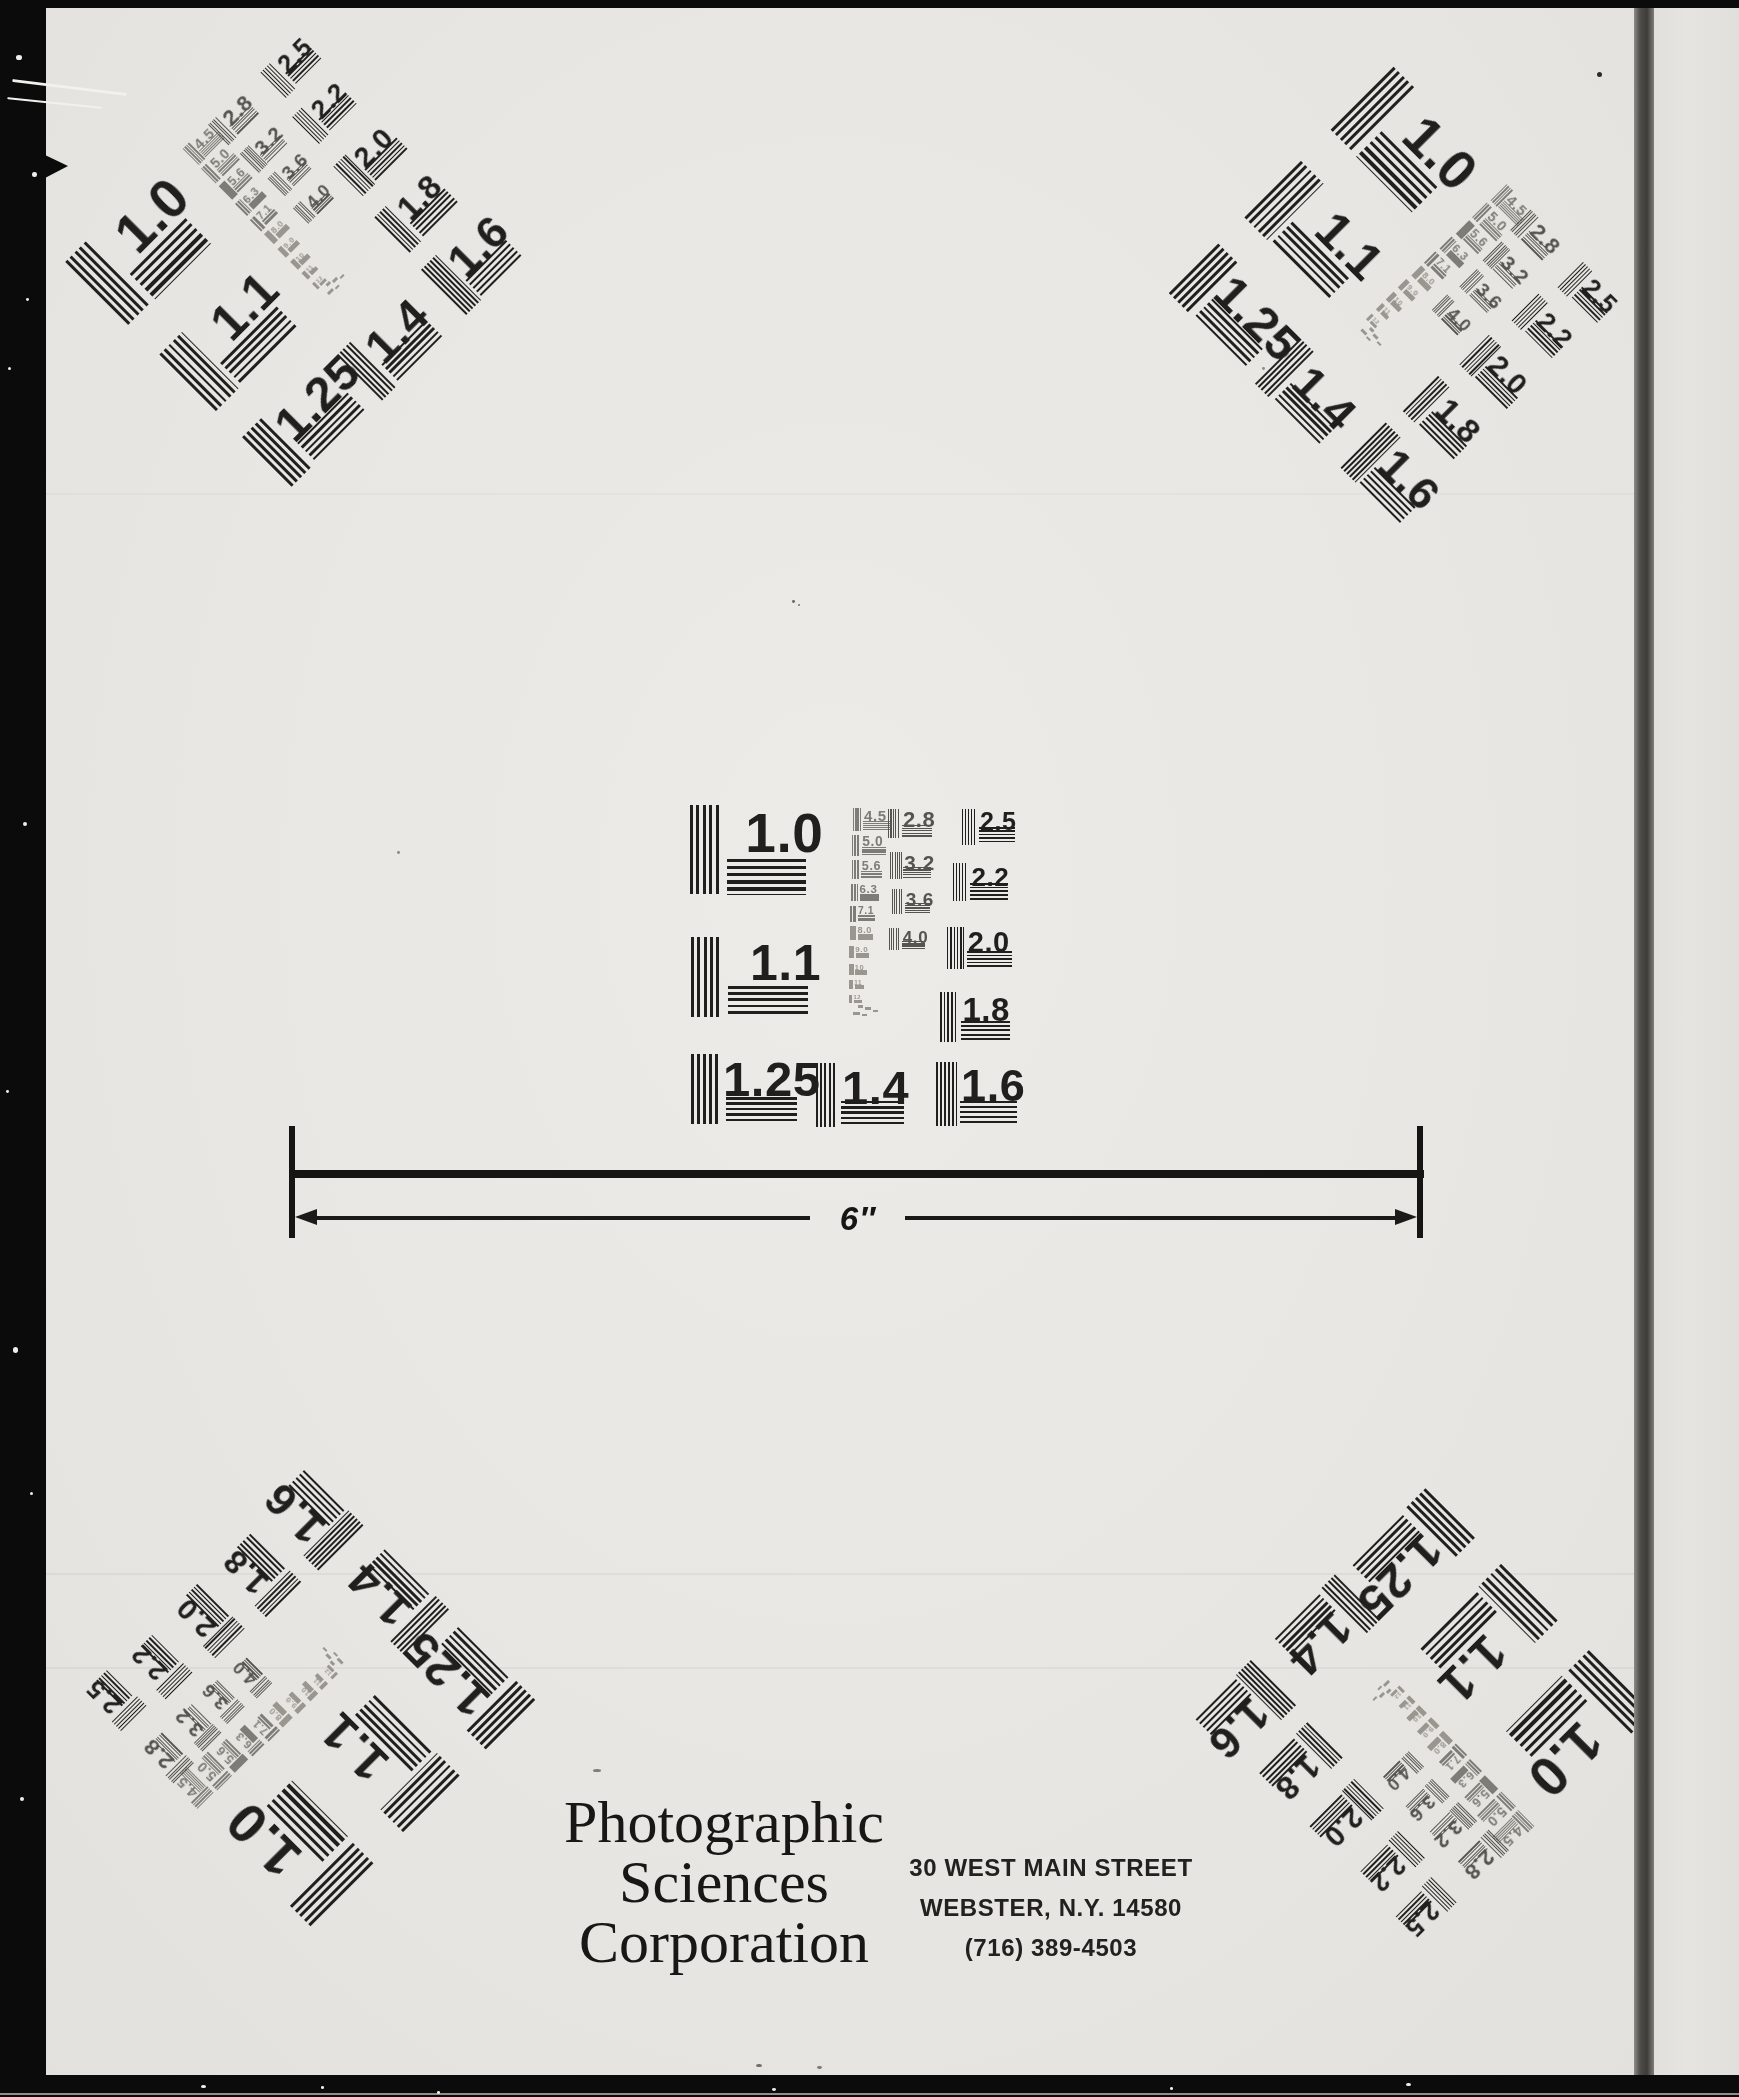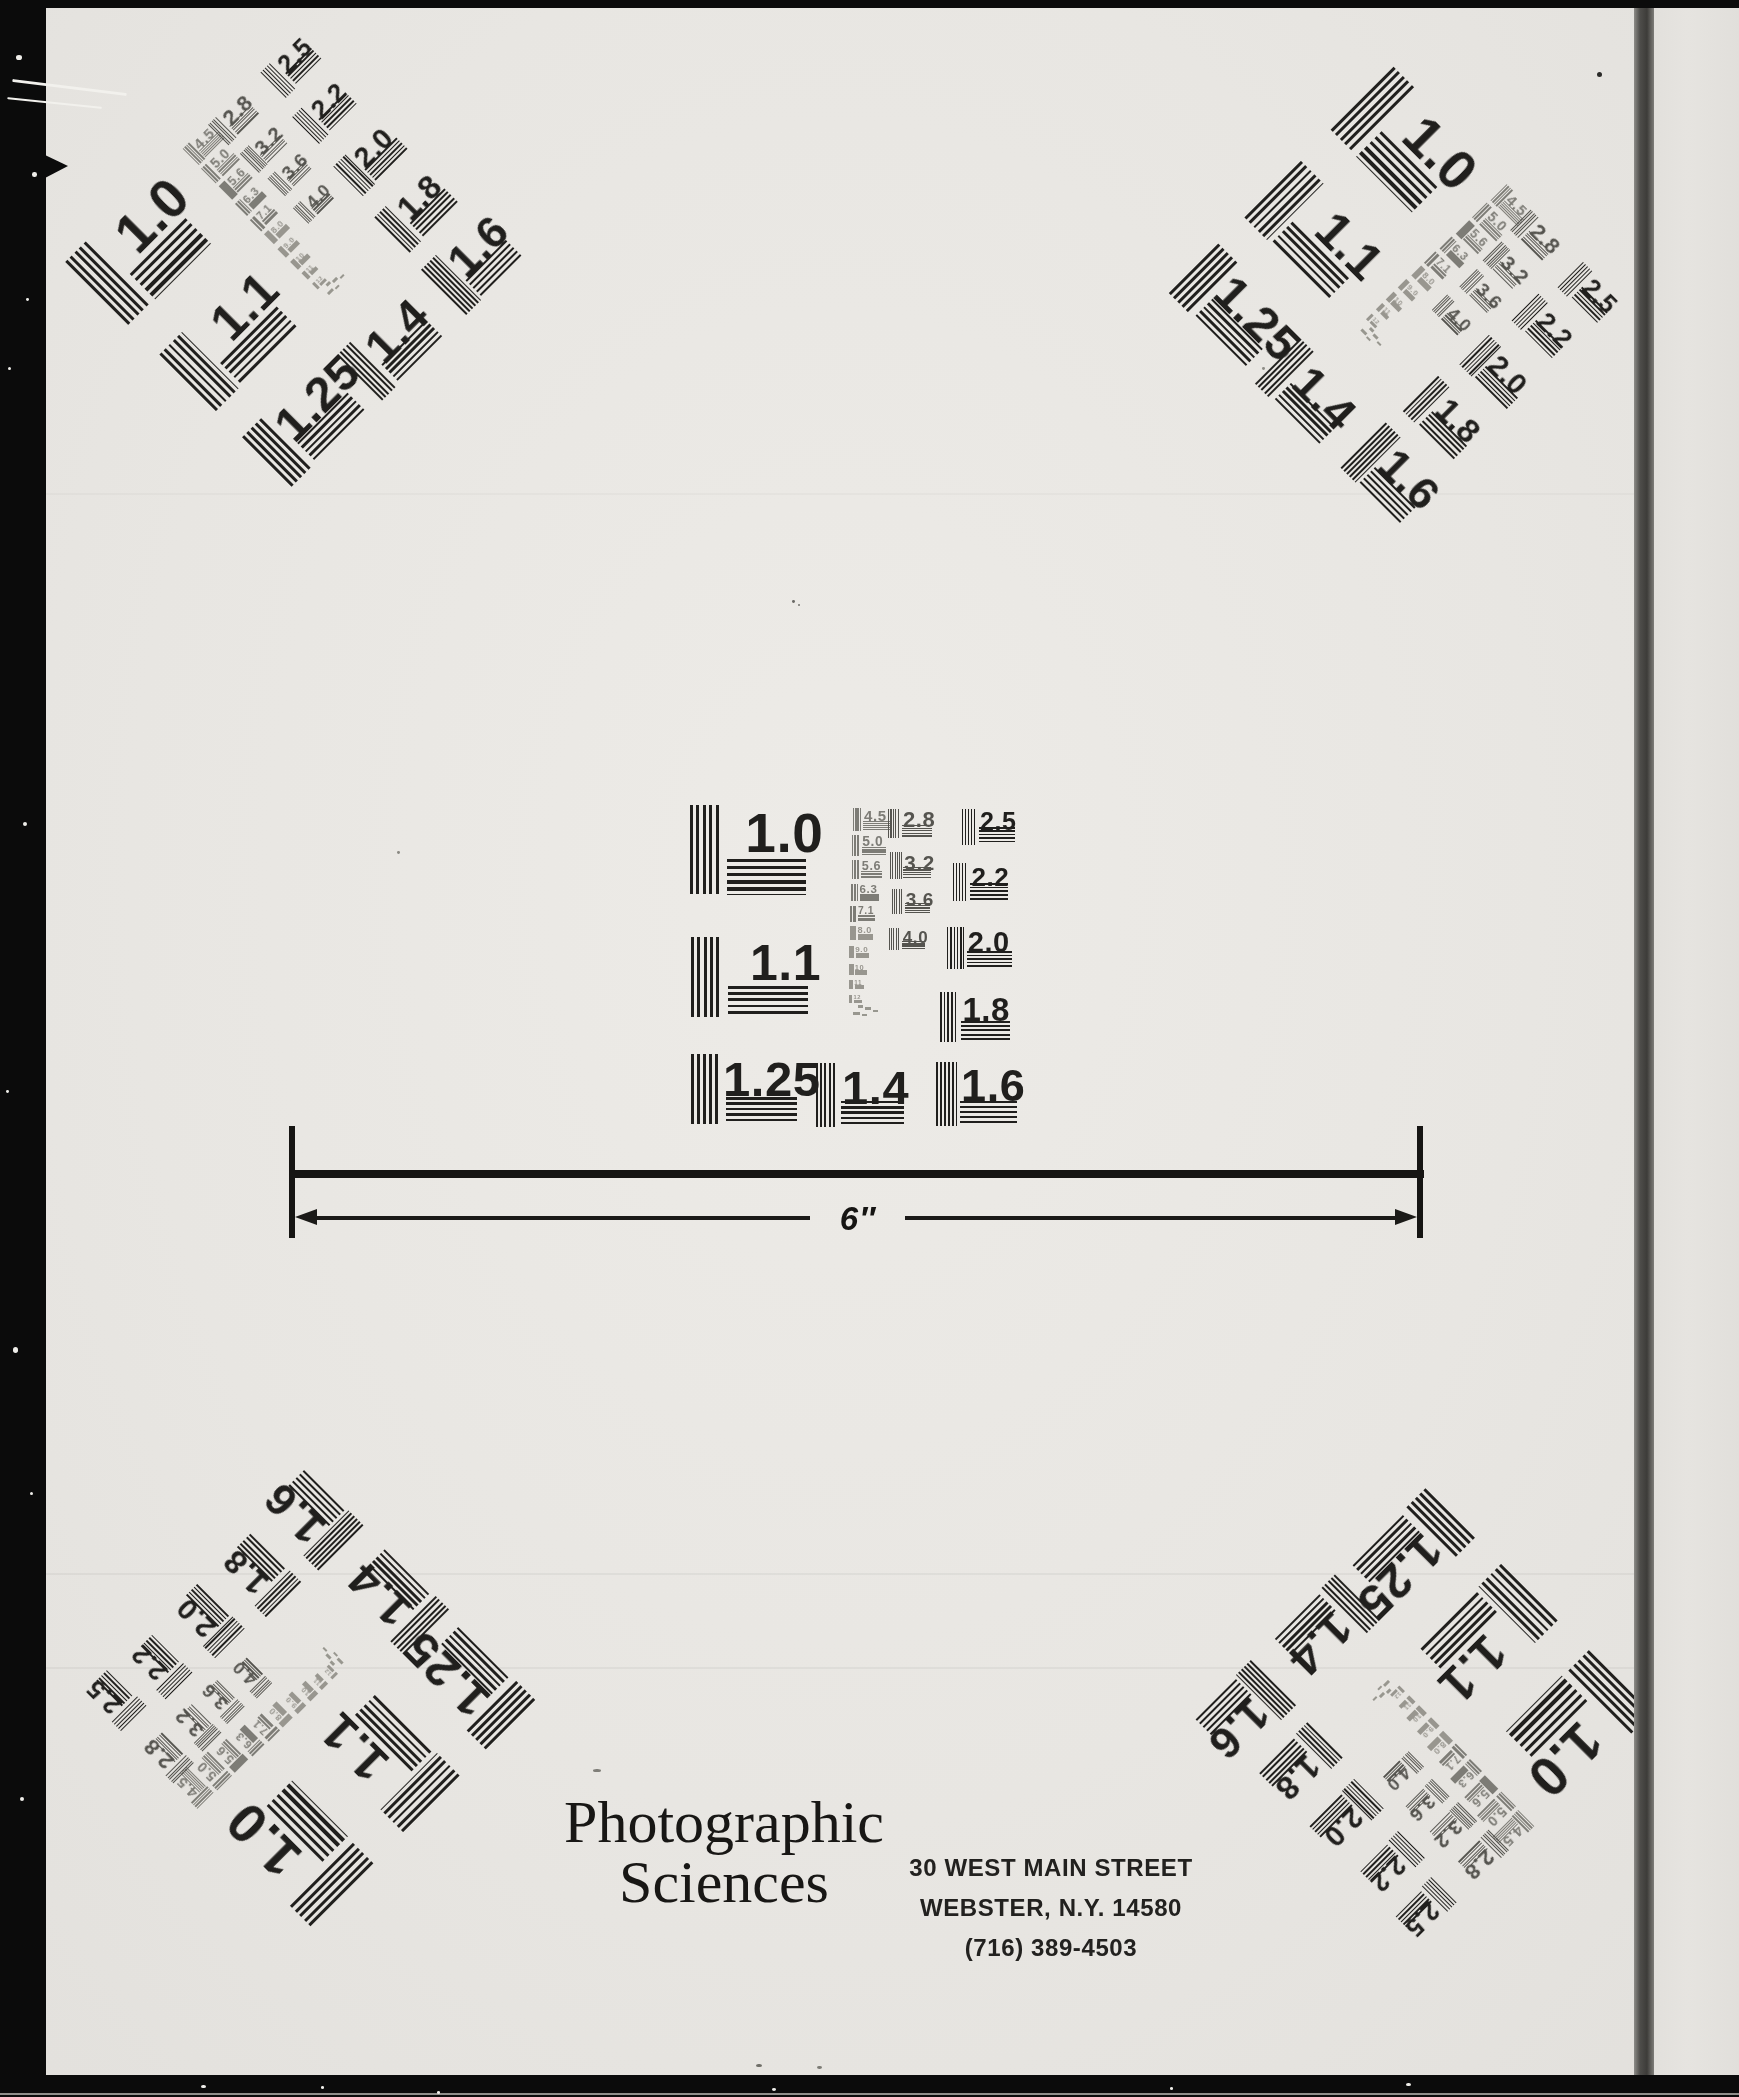--- a/index.html
+++ b/index.html
@@ -699,20 +699,21 @@
   <div class="m-arrowhead" style="left:295px;top:1209px;border-top:8.6px solid transparent;border-bottom:8.6px solid transparent;border-right:22px solid #1b1a18;"></div>
   <div class="m-arrowline" style="left:314px;top:1216px;width:496px"></div>
   <div class="m-arrowline" style="left:905px;top:1216px;width:491px"></div>
   <div class="m-arrowhead" style="left:1395px;top:1209px;border-top:8.6px solid transparent;border-bottom:8.6px solid transparent;border-left:22px solid #1b1a18;"></div>
   <div class="m-label" style="left:858px;top:1200px">6″</div>
 </div>
 
 <div class="company">
   <div>Photographic</div>
   <div>Sciences</div>
+  <div>Corporation</div>
 </div>
 <div class="address">
   <div>30 WEST MAIN STREET</div>
   <div>WEBSTER, N.Y. 14580</div>
   <div>(716) 389-4503</div>
 </div>
 
 <div class="right-page"></div>
 <div class="film-band"></div>
 <div class="edge edge-top"></div>

